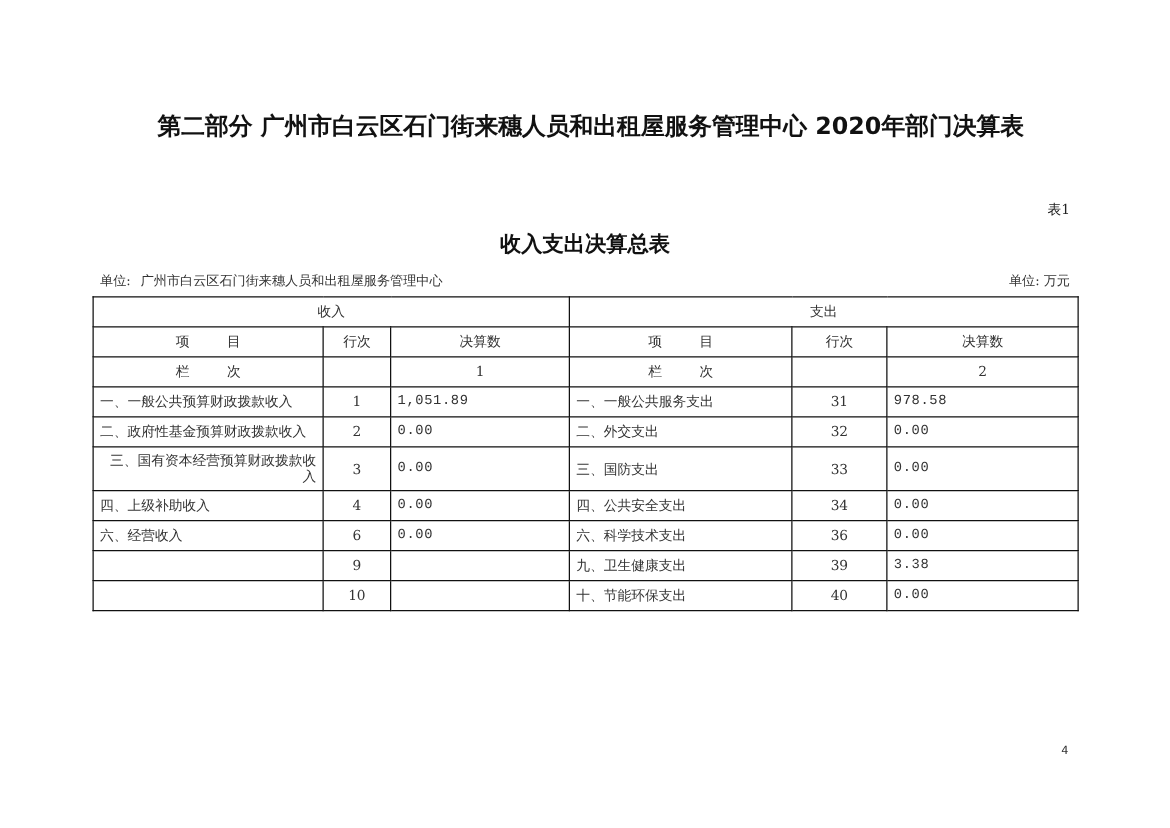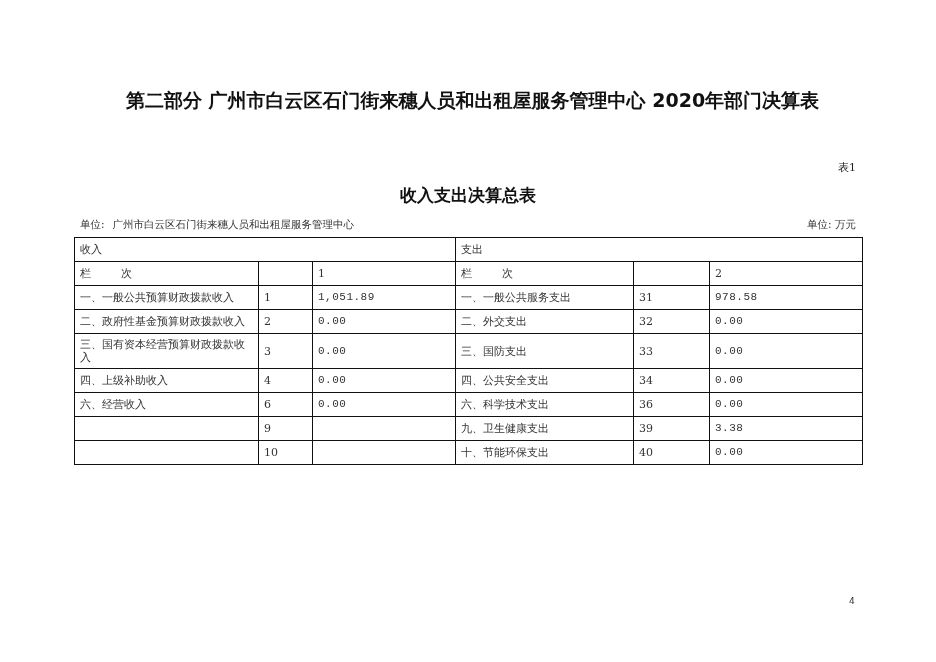--- a/index.html
+++ b/index.html
@@ -32,23 +32,23 @@
     }
     table.summary {
       position: absolute; left: 74px; top: 237px; width: 788px;
       border-collapse: collapse; table-layout: fixed;
       font-size: 11px; color: #333;
     }
     table.summary td {
       border: 1.3px solid #111; padding: 0 5px; height: 23px; line-height: 13px;
       overflow: hidden; white-space: nowrap;
     }
-    table.summary td.wrap { white-space: normal; word-break: break-all; }
+    table.summary td.wrap { white-space: normal; word-break: break-all; text-align: right; }
     table.summary tr.tall td { height: 34px; }
-    .c { }
+    .c { text-align: center; }
     .r { font-family: Liberation Mono, monospace; font-size: 11px; letter-spacing: 0.5px; }
     .spaced { letter-spacing: 0; }
     .spaced span + span { margin-left: 30px; }
     .page-num {
       position: absolute; left: 849px; top: 596px; font-size: 9px;
       font-family: "DejaVu Sans", "Liberation Sans", sans-serif; color: #333;
     }
   </style>
 </head>
 <body>
@@ -67,20 +67,28 @@
     <col style="width:54px">
     <col style="width:143px">
     <col style="width:178px">
     <col style="width:76px">
     <col style="width:153px">
   </colgroup>
   <tbody>
       <tr>
     <td colspan="3" class="c">收入</td>
     <td colspan="3" class="c">支出</td>
+  </tr>
+  <tr>
+    <td class="c spaced"><span>项</span><span>目</span></td>
+    <td class="c">行次</td>
+    <td class="c">决算数</td>
+    <td class="c spaced"><span>项</span><span>目</span></td>
+    <td class="c">行次</td>
+    <td class="c">决算数</td>
   </tr>
   <tr>
     <td class="c spaced"><span>栏</span><span>次</span></td>
     <td></td>
     <td class="c">1</td>
     <td class="c spaced"><span>栏</span><span>次</span></td>
     <td></td>
     <td class="c">2</td>
   </tr>
   <tr>

